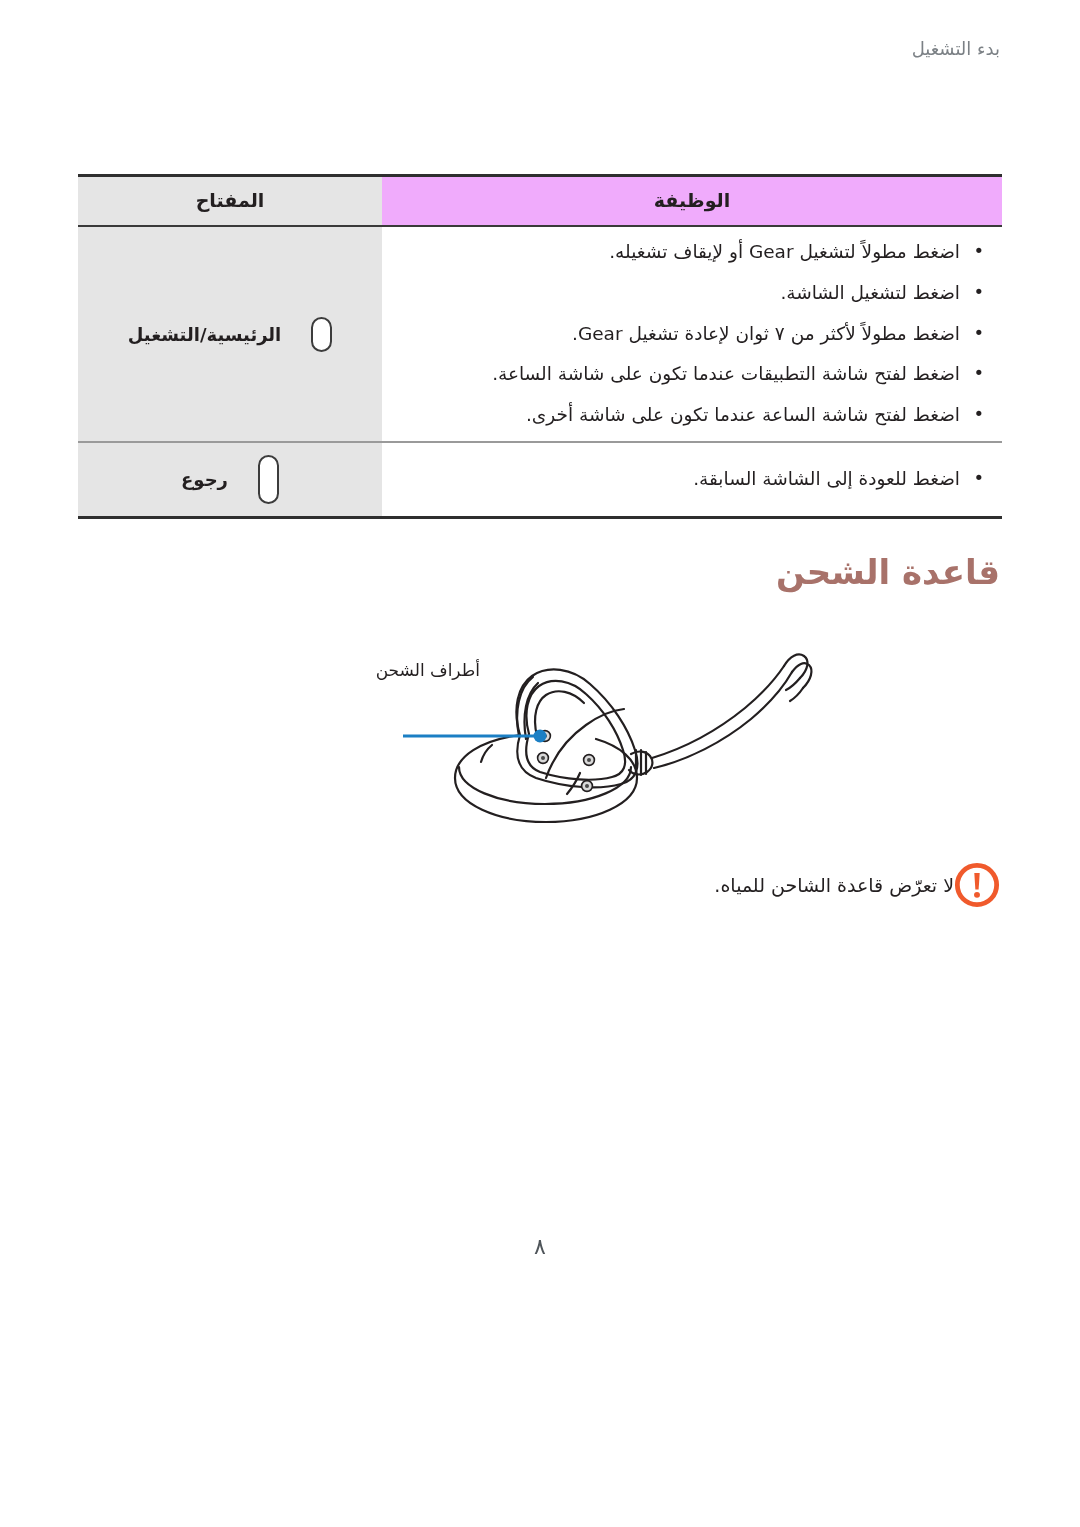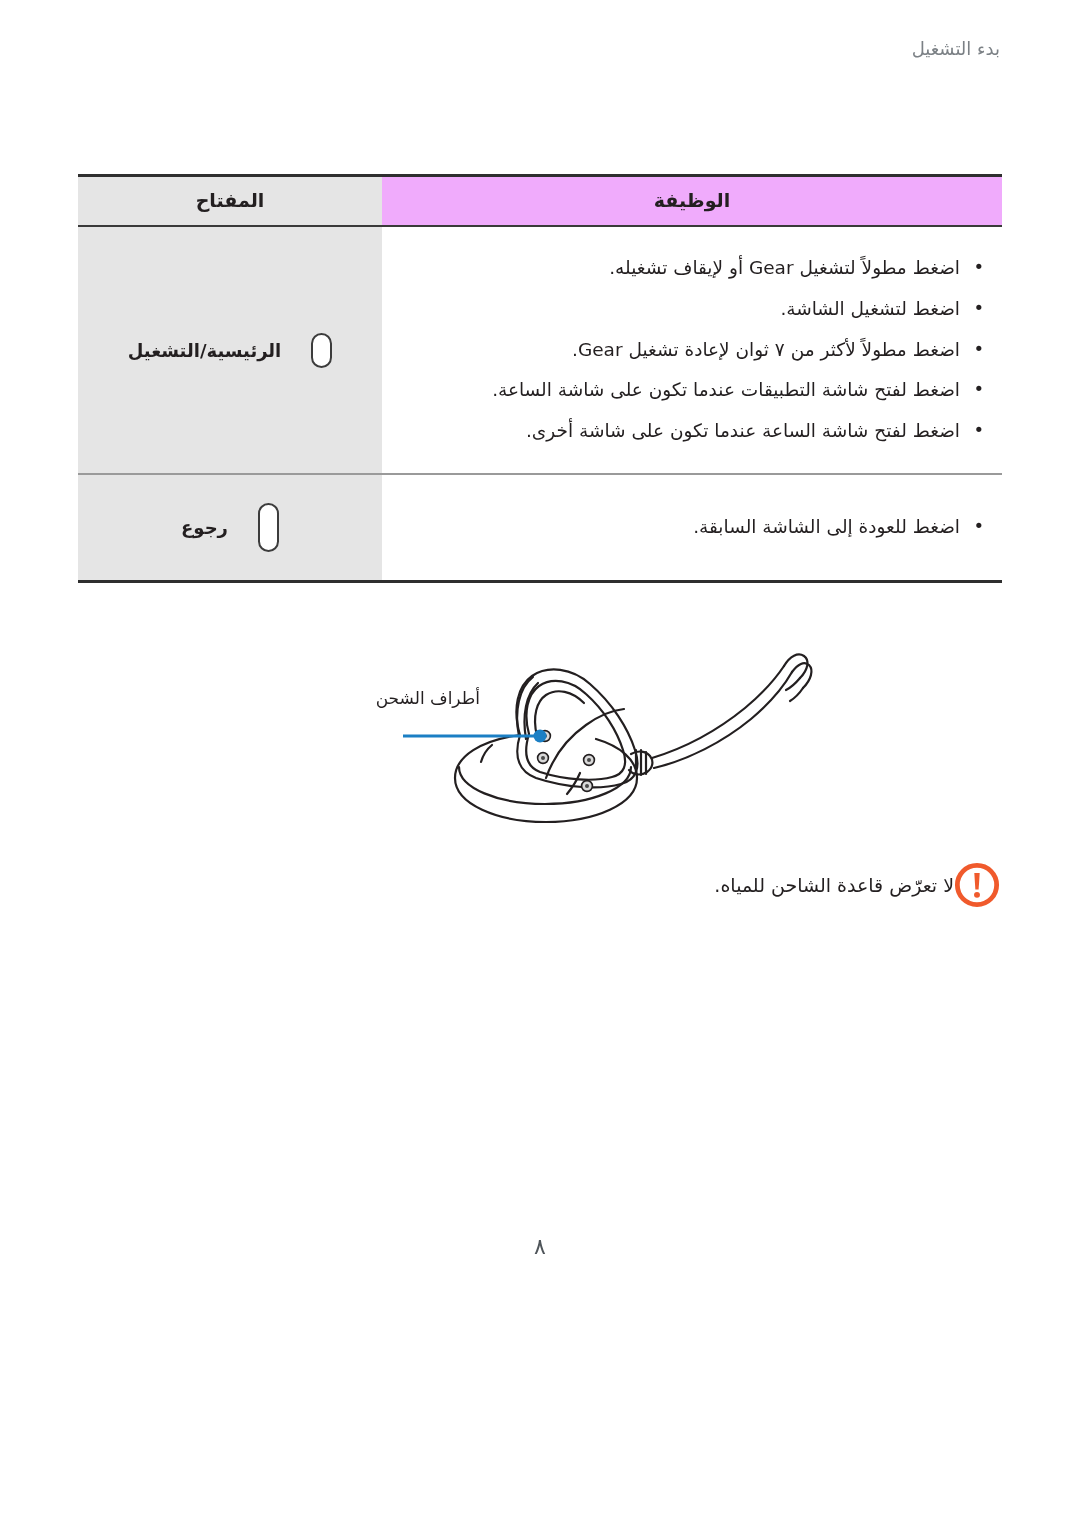--- a/index.html
+++ b/index.html
@@ -75,21 +75,21 @@
   }
   th.head-func {
     background: #f0abfc;
   }
   th.head-key {
     background: #e5e5e5;
   }
 
   table.key-table tbody td {
     vertical-align: middle;
-    padding: 28px 16px;
+    padding: 12px 16px;
     margin-top: 20px;
   }
   tbody tr.row-sep > td {
     border-bottom: 2px solid #9a9a9a;
   }
   td.cell-func {
     background: #ffffff;
   }
   td.cell-key {
     background: #e5e5e5;
@@ -166,21 +166,21 @@
   .dock-figure {
     position: absolute;
     top: 608px;
     left: 0;
     width: 1080px;
     height: 240px;
   }
 
   .callout-label {
     position: absolute;
-    top: 688px;
+    top: 660px;
     left: 300px;
     width: 180px;
     text-align: right;
     font-size: 17px;
     color: #231f20;
   }
 
   
   .warning-row {
     position: absolute;
@@ -266,20 +266,21 @@
               <span class="key-name">رجوع</span>
               <span class="pill tall"></span>
             </div>
           </td>
         </tr>
 
       </tbody>
     </table>
   </div>
 
+  <div class="dock-heading">قاعدة الشحن</div>
 
   <div class="callout-label">أطراف الشحن</div>
 
   <div class="dock-figure">
     <svg width="1080" height="240" viewBox="0 0 1080 240" xmlns="http://www.w3.org/2000/svg">
       <g fill="none" stroke="#231f20" stroke-width="2.2" stroke-linecap="round" stroke-linejoin="round">
 
         <path d="M455,170
                  C455,196 497,214 546,214
                  C595,214 637,196 637,170

